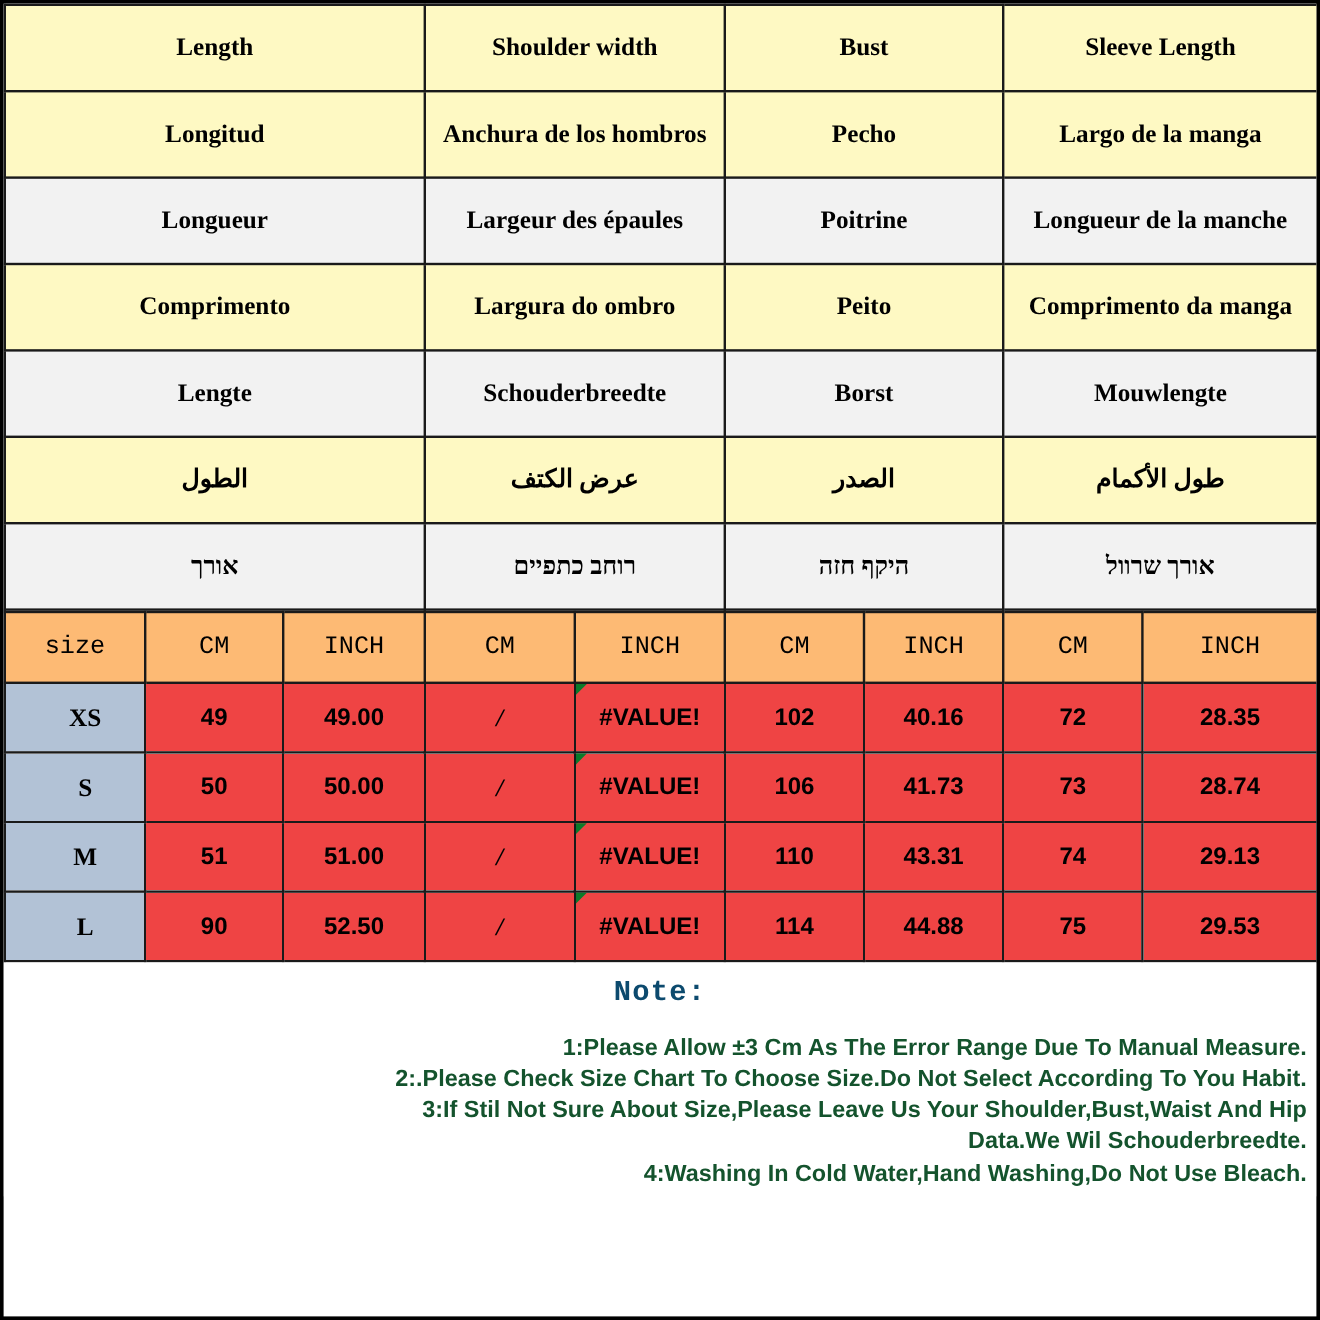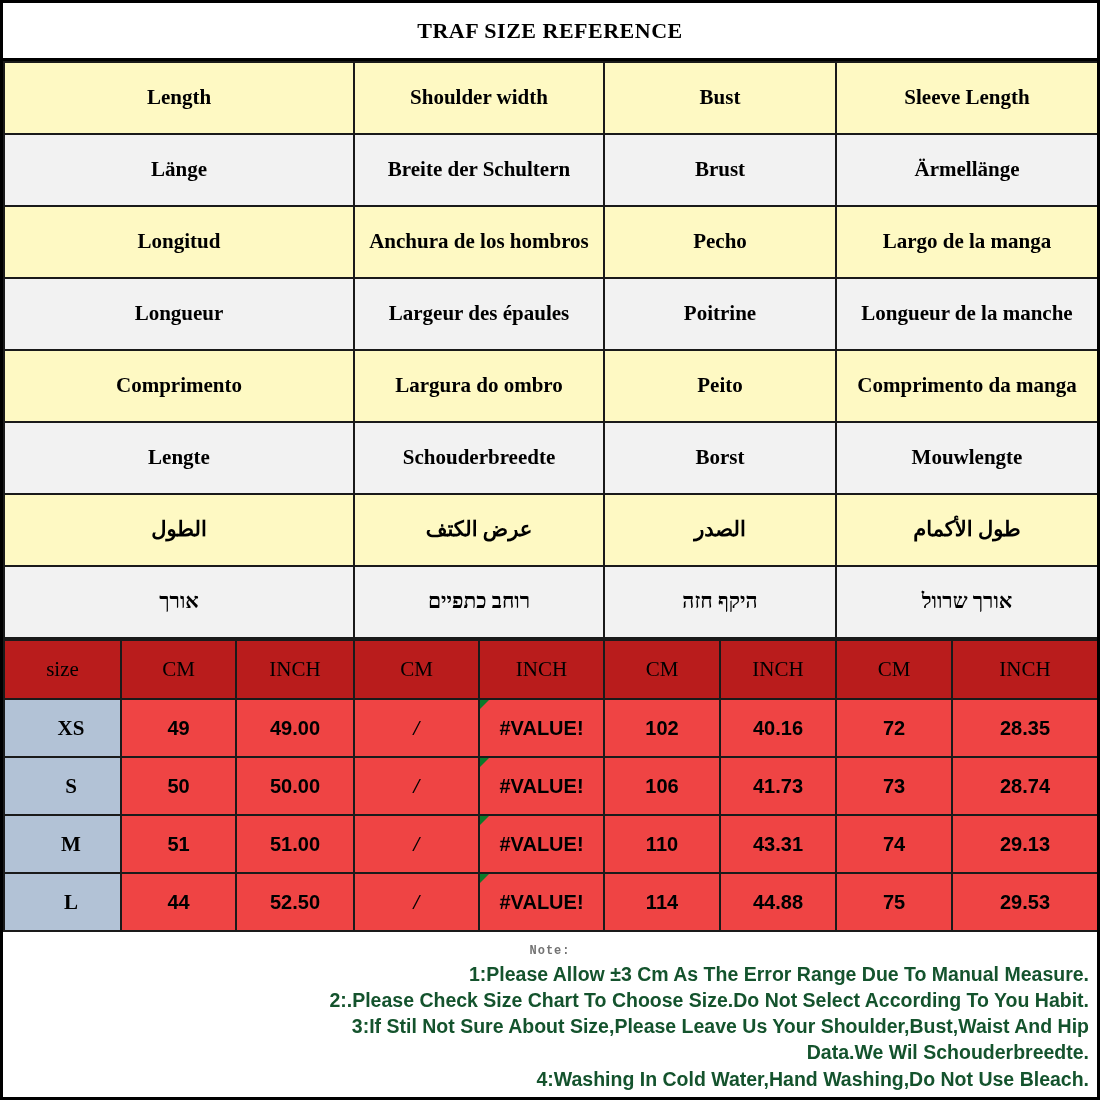--- a/index.html
+++ b/index.html
@@ -69,22 +69,22 @@
     direction: rtl;
     font-family: "DejaVu Sans", sans-serif;
     font-weight: bold;
     font-size: 19px;
     margin-top: 44px;
   }
 
   
   .unit-row td {
     height: 55px;
-    background: #b91c1c;
-    font-family: Liberation Serif, serif;
+    background: #fdba74;
+    font-family: Liberation Mono, monospace;
     font-weight: normal;
     font-size: 21px;
     color: #1a1a1a;
   }
 
   
   .data-row td {
     height: 54px;
     background: #ef4444;
     font-family: "Liberation Sans", sans-serif;
@@ -118,63 +118,54 @@
 
   
   .notes {
     background: #ffffff;
     padding: 12px 8px 6px 8px;
     text-align: center;
   }
   .note-title {
     font-family: "Liberation Mono", monospace;
     font-weight: bold;
-    font-size: 12px;
-    color: #737373;
-    margin-bottom: 3px;
+    font-size: 24px;
+    color: #0c4a6e;
+    margin-bottom: 19px;
     letter-spacing: 1px;
   }
   .note-line {
     font-family: Liberation Sans, sans-serif;
     font-weight: bold;
     font-size: 19.5px;
     color: #14532d;
     line-height: 1.34;
     white-space: nowrap;
     text-align: right;
   }
 </style>
 </head>
 <body>
 
 <div id="page">
 
-  <div class="title-bar">
-    <div class="title-text">TRAF SIZE REFERENCE</div>
-  </div>
 
   <table class="grid">
     <colgroup>
       <col style="width:350px">
         <col style="width:250px">
         <col style="width:232px">
         <col style="width:262px">
     </colgroup>
     <tbody>
         <tr class="lang-row row-gray">
           <td>Length</td>
           <td>Shoulder width</td>
           <td>Bust</td>
           <td>Sleeve Length</td>
-        </tr>
-        <tr class="lang-row row-light">
-          <td>Länge</td>
-          <td>Breite der Schultern</td>
-          <td>Brust</td>
-          <td>Ärmellänge</td>
         </tr>
         <tr class="lang-row row-gray">
           <td>Longitud</td>
           <td>Anchura de los hombros</td>
           <td>Pecho</td>
           <td>Largo de la manga</td>
         </tr>
         <tr class="lang-row row-light">
           <td>Longueur</td>
           <td>Largeur des épaules</td>
@@ -260,21 +251,21 @@
           <td>51.00</td>
           <td class="slash-cell">/</td>
           <td class="err-cell"><span class="err-flag"></span>#VALUE!</td>
           <td>110</td>
           <td>43.31</td>
           <td>74</td>
           <td>29.13</td>
         </tr>
         <tr class="data-row">
           <td class="size-cell">L</td>
-          <td>44</td>
+          <td>90</td>
           <td>52.50</td>
           <td class="slash-cell">/</td>
           <td class="err-cell"><span class="err-flag"></span>#VALUE!</td>
           <td>114</td>
           <td>44.88</td>
           <td>75</td>
           <td>29.53</td>
         </tr>
       </tbody>
   </table>

